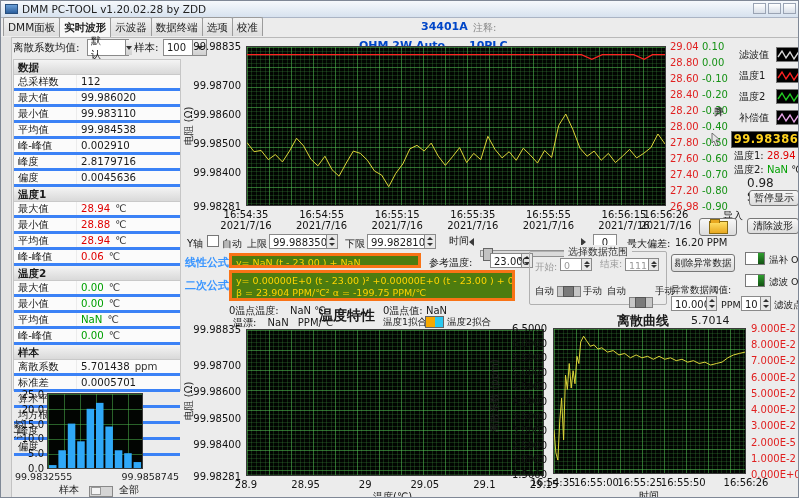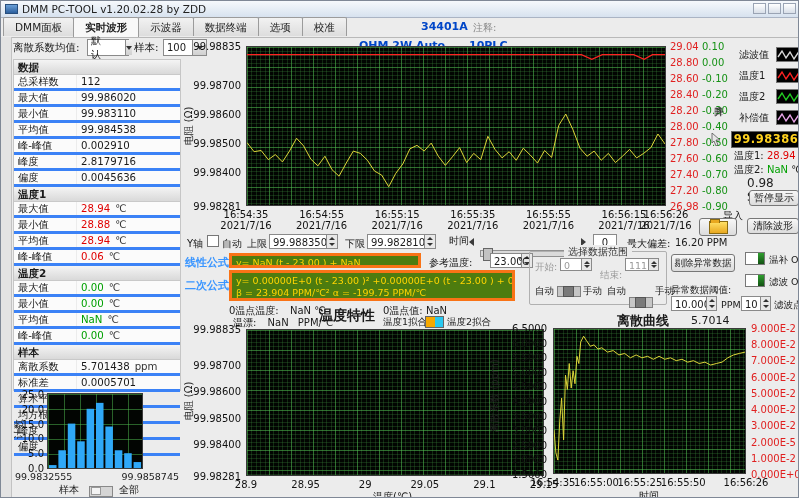--- a/index.html
+++ b/index.html
@@ -10,21 +10,21 @@
   
   .titlebar{left:0;top:0;width:799px;height:16px;background:linear-gradient(#f6f9fc,#d7e2ef);
             border-bottom:1px solid #aab4c4;display:flex;align-items:center;}
   .appicon{width:11px;height:8px;background:linear-gradient(#6aa0d8,#2c5f9e);border:1px solid #274e7d;margin:0 4px 0 4px;}
   .titletext{font-size:10.5px;color:#222;}
   .winbtn{width:11px;height:9px;border:1px solid #9aa4b4;background:linear-gradient(#ffffff,#d8dfe8);margin-left:2px;}
   .winbtns{position:absolute;right:4px;top:2px;display:flex;}
   
   .tabbar{left:0;top:16px;width:799px;height:20px;border-bottom:1px solid #b9b9b9;}
   #tabs{display:flex;height:20px;padding-left:2px;}
-  .tab{height:18px;line-height:18px;padding:0 11px;border:1px solid #9b9b9b;border-bottom:none;
+  .tab{height:18px;line-height:18px;padding:0 4px;border:1px solid #9b9b9b;border-bottom:none;
        background:linear-gradient(#f2f2f2,#dddddd);margin-right:-1px;font-size:10.5px;color:#222;
        border-radius:2px 2px 0 0;}
   .tab.active{background:#f8f8f8;font-weight:bold;height:19px;}
   .devname{position:absolute;left:420px;top:3px;color:#0046c8;font-weight:bold;font-size:11px;}
   .notelbl{position:absolute;left:472px;top:4px;color:#8a8a8a;font-size:10px;}
   
   .lbl{white-space:nowrap;}
   .dropdown{display:flex;background:#fff;border:1px solid #8a8a8a;height:15px;align-items:center;}
   .dropdown .dtext{padding:0 3px;font-size:10px;flex:1;}
   .dropbtn{width:13px;height:100%;background:linear-gradient(#f4f4f4,#d0d0d0);border-left:1px solid #8a8a8a;
@@ -459,21 +459,21 @@
   <div class="abs groupbox" style="left:528px;top:250px;width:136px;height:52px;">
     <div class="grouptitle">选择数据范围</div>
     <div class="abs lbl gray" style="left:5px;top:9px;font-size:9.5px;">开始:</div>
     <div class="fieldrow" style="left:30px;top:6px;">
       <div class="inp gray" style="width:22px;height:13px;line-height:13px;font-size:9.5px;">0</div>
       <div class="spin" style="height:13px;width:10px;">
           <div class="tri-up-s"></div>
           <div class="tri-dn-s"></div>
         </div>
     </div>
-    <div class="abs lbl gray" style="left:70px;top:17px;font-size:9.5px;">结束:</div>
+    <div class="abs lbl gray" style="left:70px;top:6px;font-size:9.5px;">结束:</div>
     <div class="fieldrow" style="left:95px;top:6px;">
       <div class="inp gray" style="width:24px;height:13px;line-height:13px;font-size:9.5px;">111</div>
       <div class="spin" style="height:13px;width:10px;">
           <div class="tri-up-s"></div>
           <div class="tri-dn-s"></div>
         </div>
     </div>
     <div class="abs lbl" style="left:5px;top:33px;font-size:9.5px;">自动</div>
     <div class="abs hslider" style="left:27px;top:34px;">
         <div class="thumb"></div>

